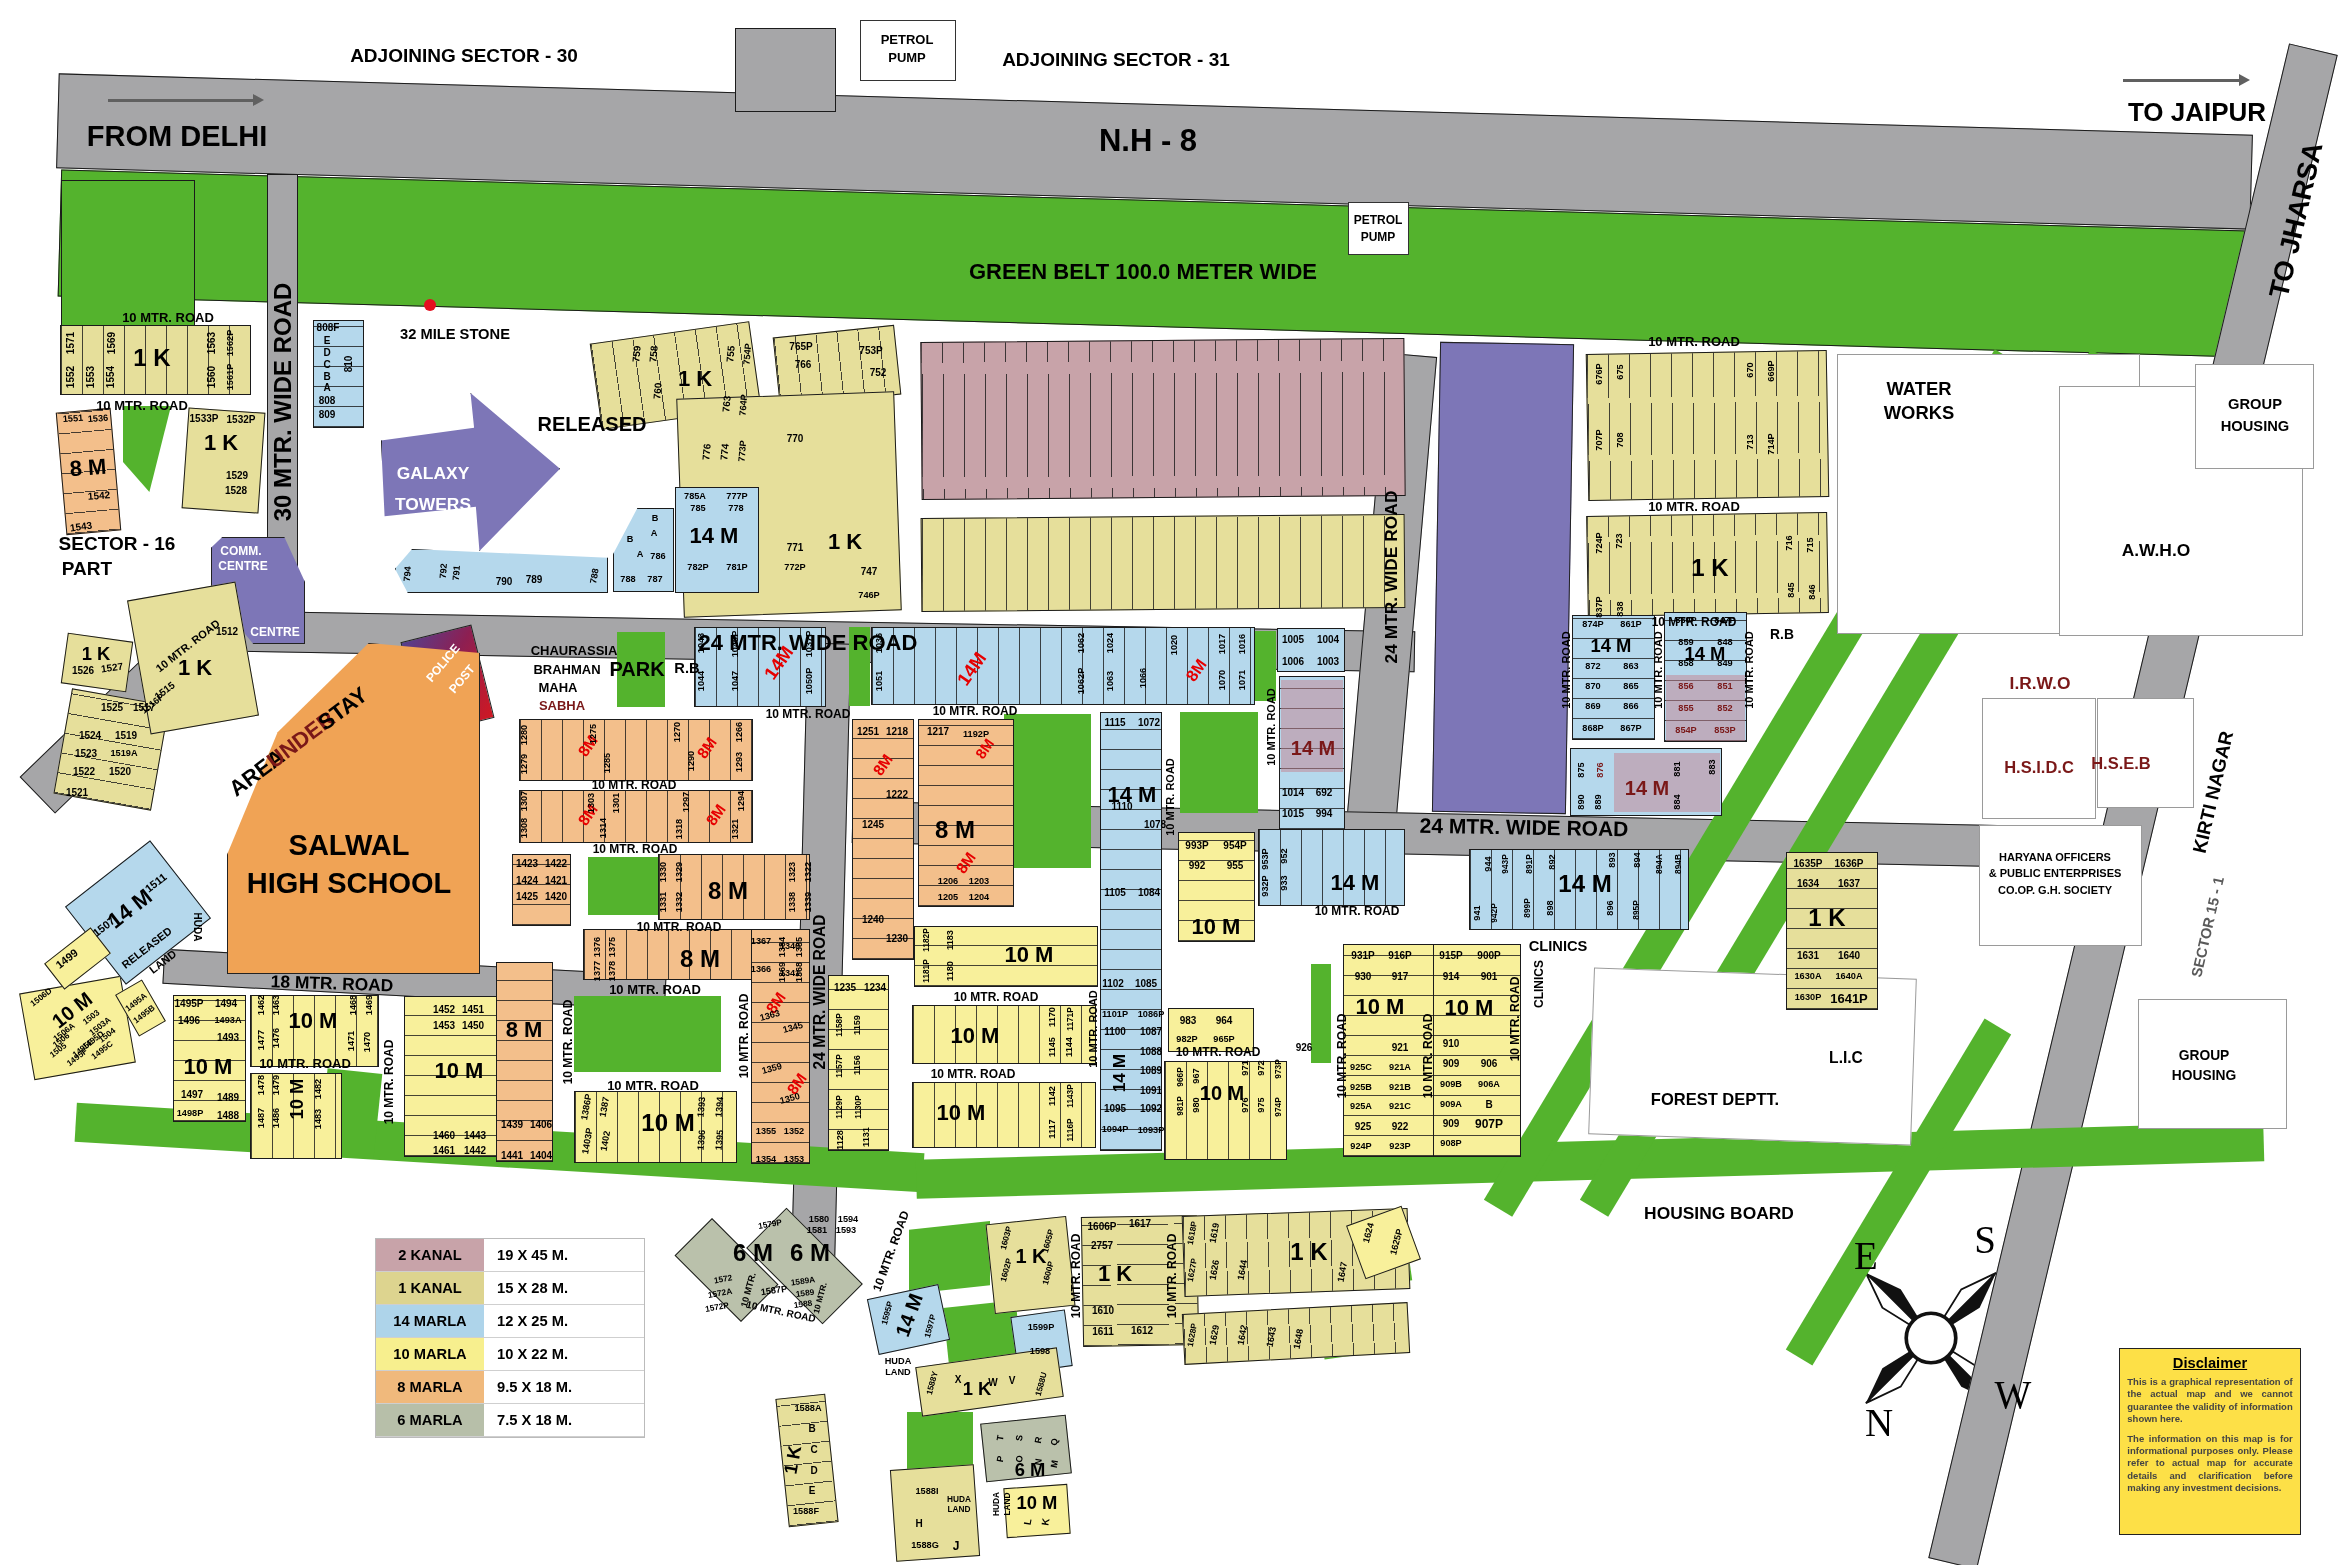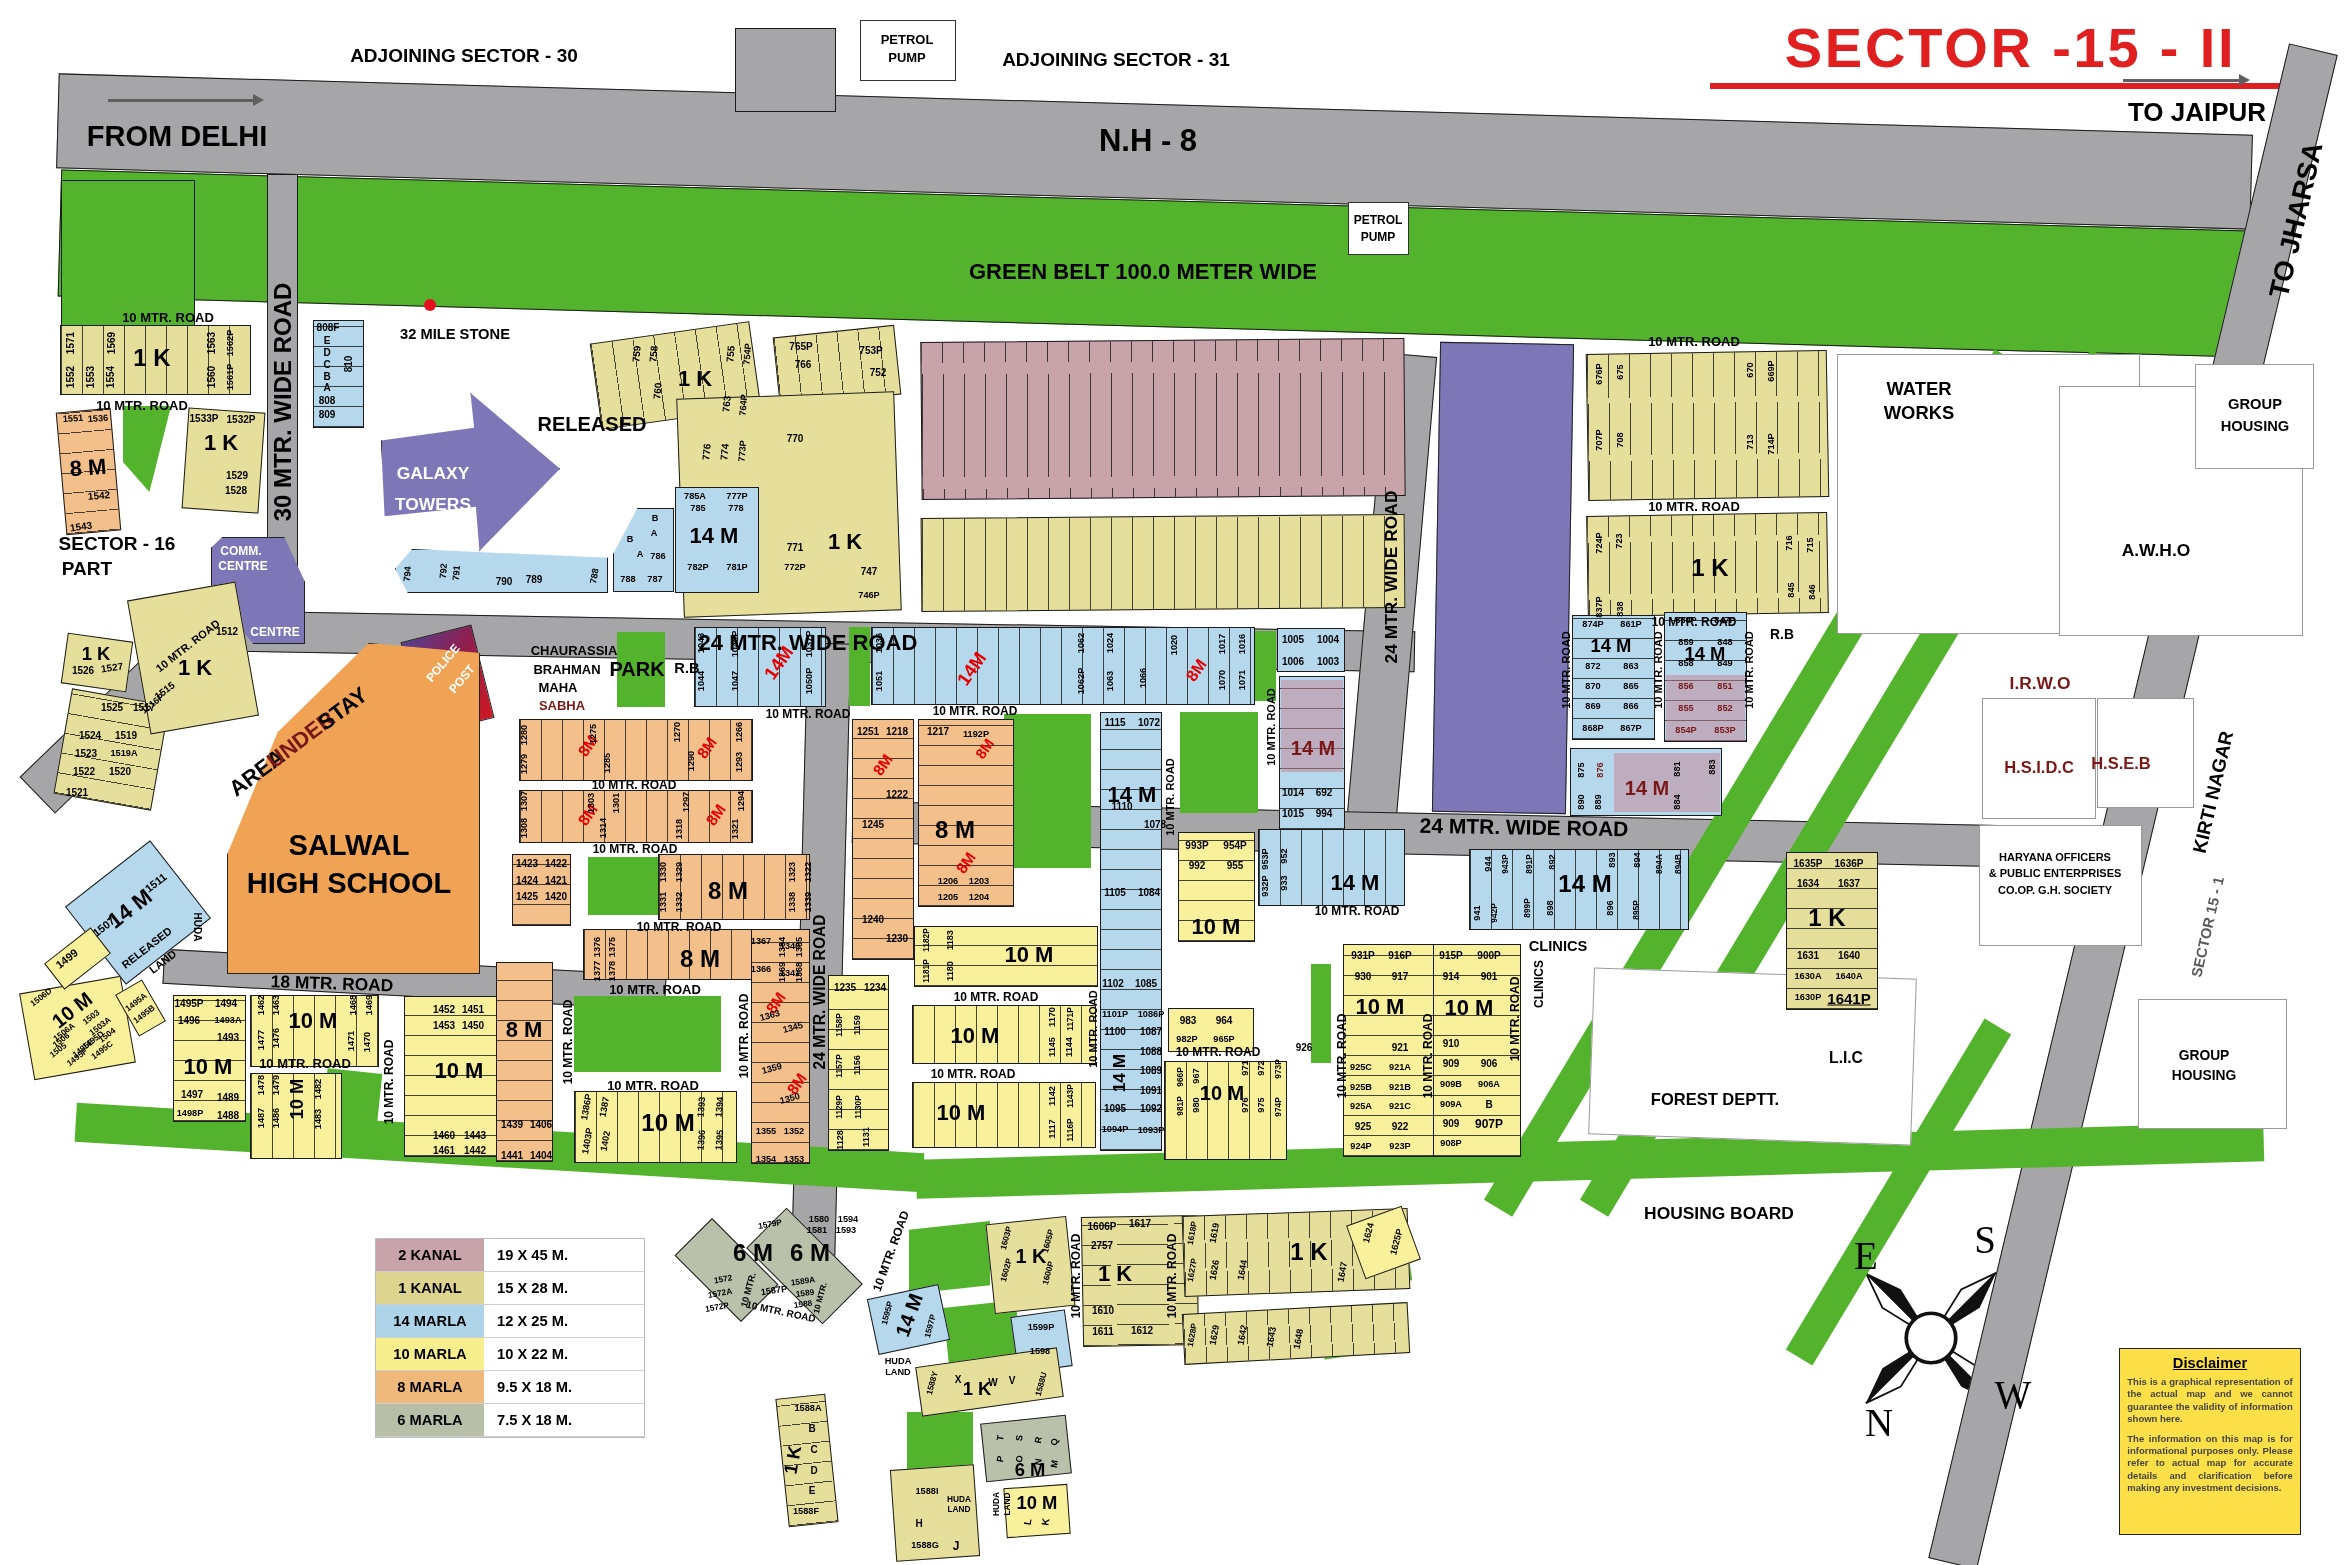--- a/index.html
+++ b/index.html
@@ -43,21 +43,20 @@
   #compass{position:absolute;left:1853px;top:1260px}
   #disclaimer{position:absolute;left:2119px;top:1348px;width:182px;height:187px;background:#fde047;
     border:1.8px solid #222;padding:5.5px 7.3px;box-sizing:border-box}
   #disclaimer h3{margin:0 0 5.5px 0;text-align:center;font-size:14.7px;text-decoration:underline}
   #disclaimer p{margin:0 0 7.3px 0;font-size:9.5px;line-height:1.3;text-align:justify;color:#444;font-weight:600}
 </style>
 </head>
 <body>
 
 <div id="map">
-  <div id="title">SECTOR -15 - II</div>
 
   <div id="legend-table">
       <div class="lg-row">
         <div class="lg-swatch" style="background: rgb(200, 163, 169);">2 KANAL</div>
         <div class="lg-size">19 X 45 M.</div>
       </div>
       <div class="lg-row">
         <div class="lg-swatch" style="background: rgb(221, 212, 143);">1 KANAL</div>
         <div class="lg-size">15 X 28 M.</div>
       </div>
@@ -728,21 +727,21 @@
     <div class="txt" style="left: 1808px; top: 864px; font-size: 10px; transform: translate(-50%, -50%) rotate(0deg);">1635P</div>
     <div class="txt" style="left: 1849px; top: 864px; font-size: 10px; transform: translate(-50%, -50%) rotate(0deg);">1636P</div>
     <div class="txt" style="left: 1808px; top: 884px; font-size: 10px; transform: translate(-50%, -50%) rotate(0deg);">1634</div>
     <div class="txt" style="left: 1849px; top: 884px; font-size: 10px; transform: translate(-50%, -50%) rotate(0deg);">1637</div>
     <div class="txt" style="left: 1827px; top: 918px; font-size: 24px; transform: translate(-50%, -50%) rotate(0deg);">1 K</div>
     <div class="txt" style="left: 1808px; top: 956px; font-size: 10px; transform: translate(-50%, -50%) rotate(0deg);">1631</div>
     <div class="txt" style="left: 1849px; top: 956px; font-size: 10px; transform: translate(-50%, -50%) rotate(0deg);">1640</div>
     <div class="txt" style="left: 1808px; top: 977px; font-size: 9.2px; transform: translate(-50%, -50%) rotate(0deg);">1630A</div>
     <div class="txt" style="left: 1849px; top: 977px; font-size: 9.2px; transform: translate(-50%, -50%) rotate(0deg);">1640A</div>
     <div class="txt" style="left: 1808px; top: 998px; font-size: 9.2px; transform: translate(-50%, -50%) rotate(0deg);">1630P</div>
-    <div class="txt" style="left: 1849px; top: 998px; font-size: 15px; transform: translate(-50%, -50%) rotate(0deg); text-decoration: underline;">1641P</div>
+    <div class="txt" style="left: 1849px; top: 998px; font-size: 13px; transform: translate(-50%, -50%) rotate(0deg);">1641P</div>
     <div class="txt" style="left: 1919px; top: 389px; font-size: 18.4px; transform: translate(-50%, -50%) rotate(0deg);">WATER</div>
     <div class="txt" style="left: 1919px; top: 413px; font-size: 18.4px; transform: translate(-50%, -50%) rotate(0deg);">WORKS</div>
     <div class="txt" style="left: 2255px; top: 404px; font-size: 14.7px; transform: translate(-50%, -50%) rotate(0deg);">GROUP</div>
     <div class="txt" style="left: 2255px; top: 426px; font-size: 14.7px; transform: translate(-50%, -50%) rotate(0deg);">HOUSING</div>
     <div class="txt" style="left: 2156px; top: 551px; font-size: 17.4px; transform: translate(-50%, -50%) rotate(0deg);">A.W.H.O</div>
     <div class="txt" style="left: 2040px; top: 684px; font-size: 17.4px; transform: translate(-50%, -50%) rotate(0deg); color: rgb(122, 24, 24);">I.R.W.O</div>
     <div class="txt" style="left: 2039px; top: 767px; font-size: 16.5px; transform: translate(-50%, -50%) rotate(0deg); color: rgb(122, 24, 24);">H.S.I.D.C</div>
     <div class="txt" style="left: 2121px; top: 763px; font-size: 16.5px; transform: translate(-50%, -50%) rotate(0deg); color: rgb(122, 24, 24);">H.S.E.B</div>
     <div class="txt" style="left: 2055px; top: 857px; font-size: 11px; transform: translate(-50%, -50%) rotate(0deg);">HARYANA OFFICERS</div>
     <div class="txt" style="left: 2055px; top: 873px; font-size: 11px; transform: translate(-50%, -50%) rotate(0deg);">&amp; PUBLIC ENTERPRISES</div>

